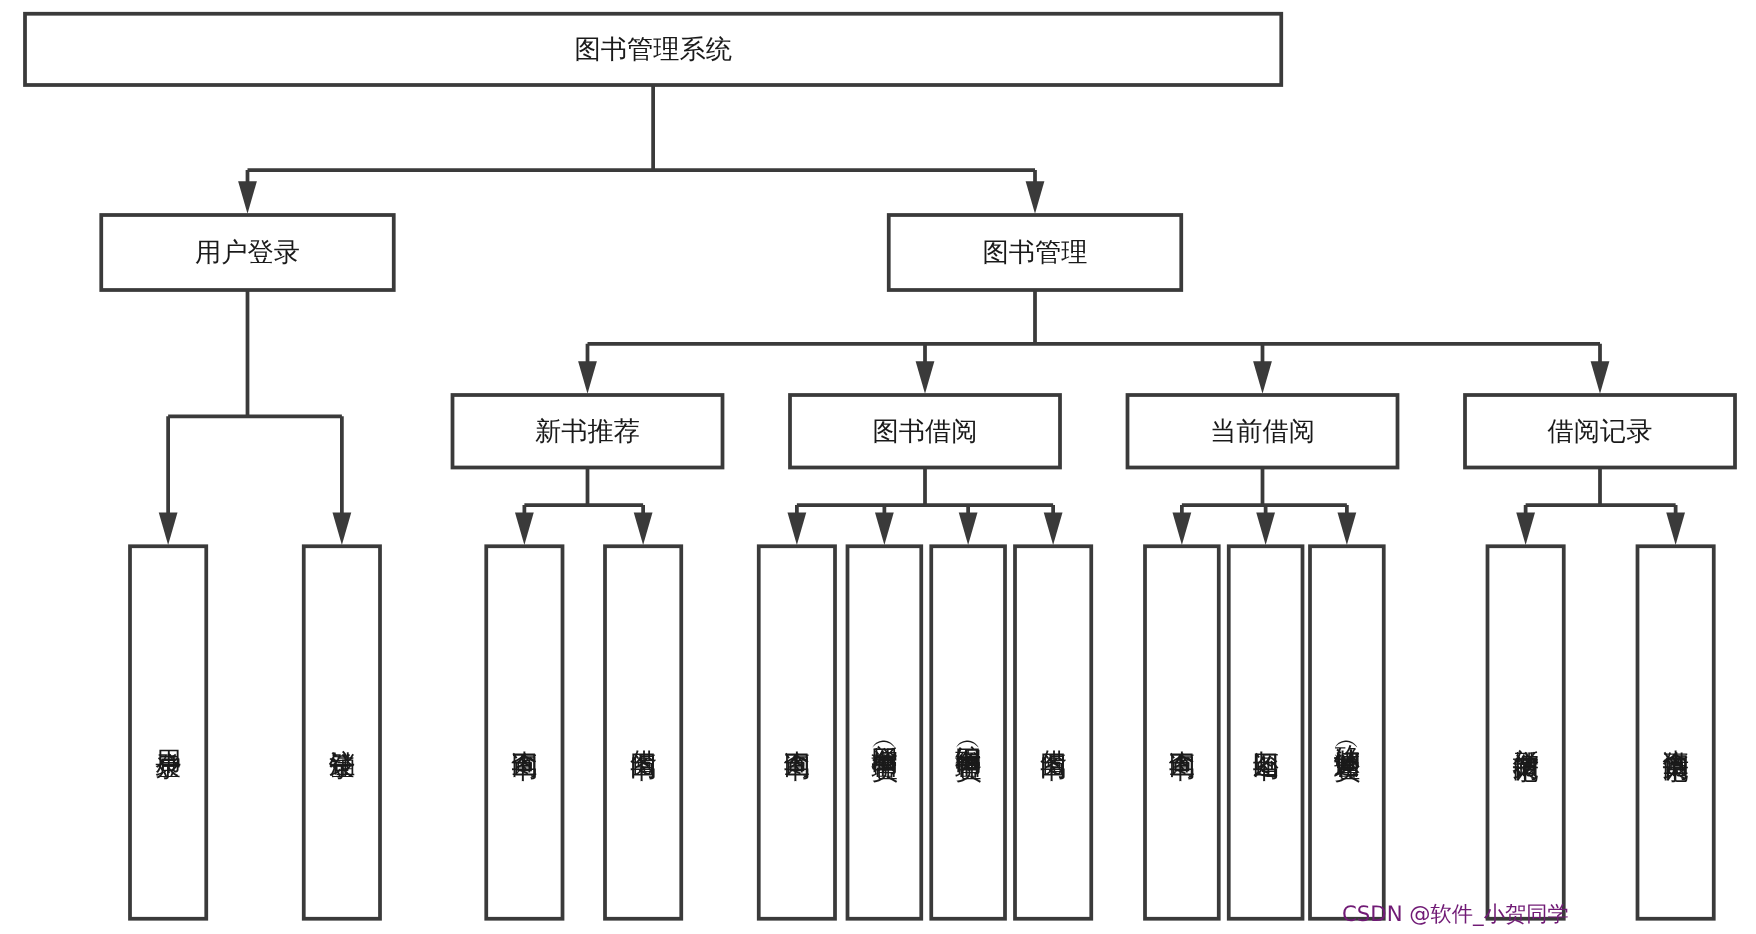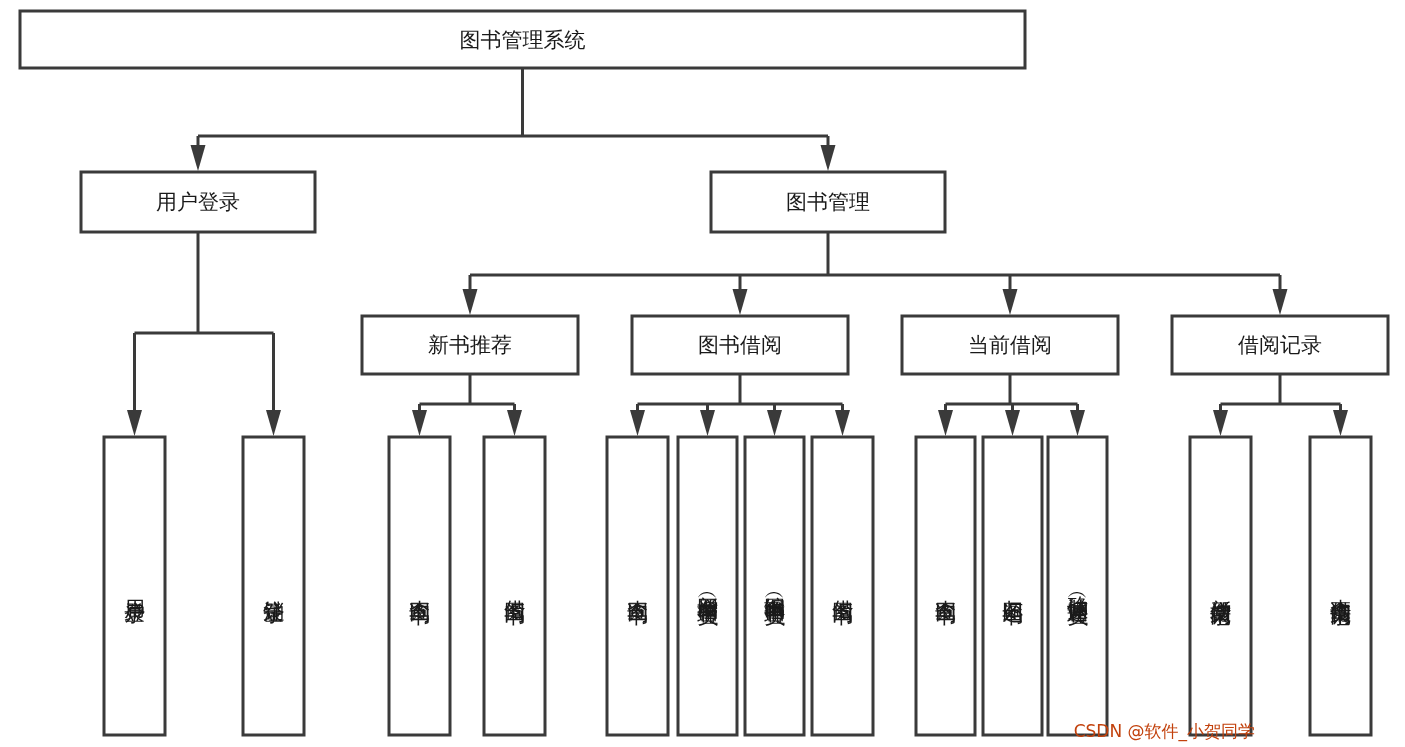--- a/index.html
+++ b/index.html
@@ -67,21 +67,21 @@
     color: #1a1a1a;
     white-space: nowrap;
     text-align: center;
   }
   .watermark {
     position: absolute;
     right: 10px;
     bottom: 4px;
     font-family: "DejaVu Sans", "Liberation Sans", sans-serif;
     font-size: 17px;
-    color: #c2410c;
+    color: #701a75;
     white-space: nowrap;
     user-select: none;
   }
 </style>
 </head>
 <body>
 
 <div id="diagram-root">
   <svg id="flow-svg" viewBox="0 0 1405 747" xmlns="http://www.w3.org/2000/svg">
     <g id="edges-layer">

